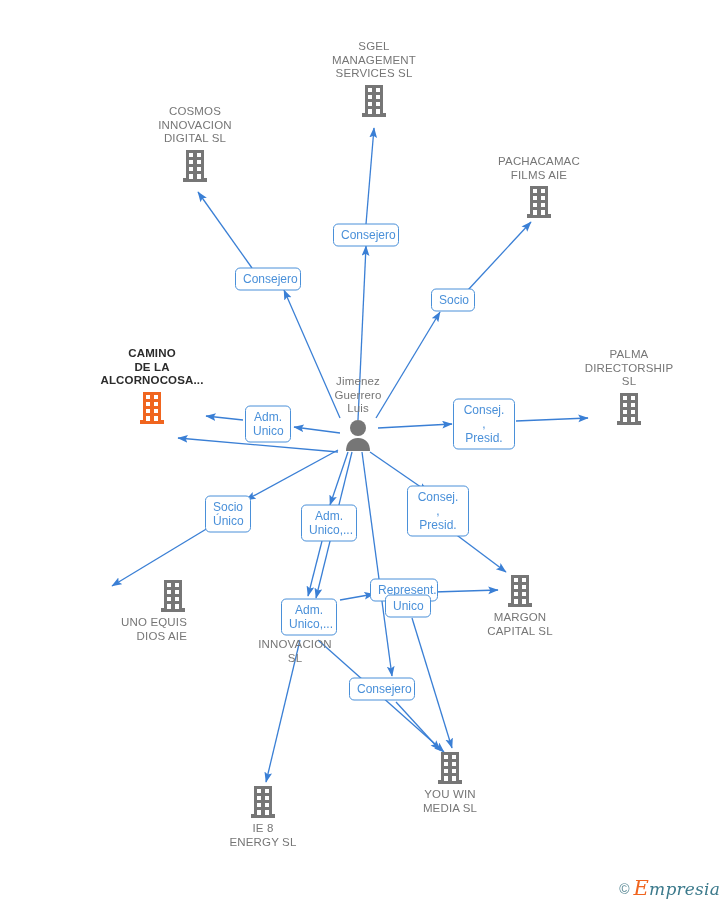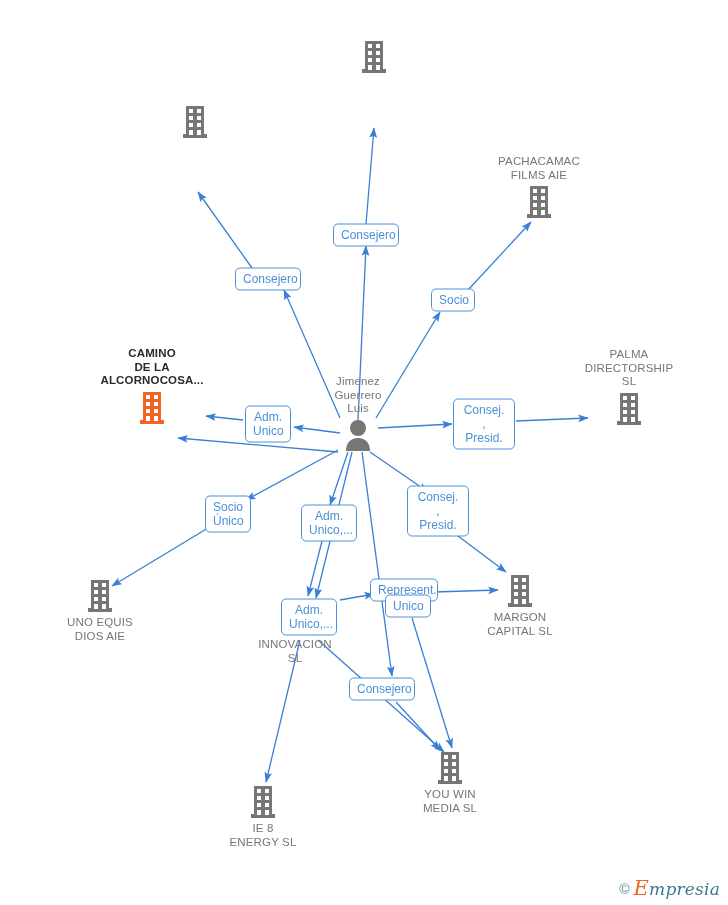--- a/index.html
+++ b/index.html
@@ -146,36 +146,42 @@
       <path d="M300,640 L266,782"></path>
 
       <path d="M318,640 L444,752"></path>
 
       <path d="M412,618 L452,748"></path>
     </g>
   </svg>
 
   <div id="nodes">
       <div class="node label-above" style="left: 374px; top: 40px;">
+        <span class="caption">SGEL
+MANAGEMENT
+SERVICES  SL</span>
         <span class="glyph"><svg width="28" height="34" viewBox="0 0 28 34" xmlns="http://www.w3.org/2000/svg">
             <rect x="5" y="1" width="18" height="29" fill="#767676"></rect>
             <rect x="2" y="29" width="24" height="4" fill="#767676"></rect>
             <g fill="#ffffff">
               <rect x="8" y="4" width="4" height="4"></rect>
               <rect x="16" y="4" width="4" height="4"></rect>
               <rect x="8" y="11" width="4" height="4"></rect>
               <rect x="16" y="11" width="4" height="4"></rect>
               <rect x="8" y="18" width="4" height="4"></rect>
               <rect x="16" y="18" width="4" height="4"></rect>
               <rect x="8" y="25" width="4" height="5"></rect>
               <rect x="16" y="25" width="4" height="5"></rect>
             </g>
           </svg></span>
       </div>
       <div class="node label-above" style="left: 195px; top: 105px;">
+        <span class="caption">COSMOS
+INNOVACION
+DIGITAL  SL</span>
         <span class="glyph"><svg width="28" height="34" viewBox="0 0 28 34" xmlns="http://www.w3.org/2000/svg">
             <rect x="5" y="1" width="18" height="29" fill="#767676"></rect>
             <rect x="2" y="29" width="24" height="4" fill="#767676"></rect>
             <g fill="#ffffff">
               <rect x="8" y="4" width="4" height="4"></rect>
               <rect x="16" y="4" width="4" height="4"></rect>
               <rect x="8" y="11" width="4" height="4"></rect>
               <rect x="16" y="11" width="4" height="4"></rect>
               <rect x="8" y="18" width="4" height="4"></rect>
               <rect x="16" y="18" width="4" height="4"></rect>
@@ -233,21 +239,21 @@
               <rect x="16" y="4" width="4" height="4"></rect>
               <rect x="8" y="11" width="4" height="4"></rect>
               <rect x="16" y="11" width="4" height="4"></rect>
               <rect x="8" y="18" width="4" height="4"></rect>
               <rect x="16" y="18" width="4" height="4"></rect>
               <rect x="8" y="25" width="4" height="5"></rect>
               <rect x="16" y="25" width="4" height="5"></rect>
             </g>
           </svg></span>
       </div>
-      <div class="node label-below" style="left: 100px; top: 579px;">
+      <div class="node label-below" style="left: 112px; top: 579px; text-align: right;">
         <span class="glyph"><svg width="28" height="34" viewBox="0 0 28 34" xmlns="http://www.w3.org/2000/svg">
             <rect x="5" y="1" width="18" height="29" fill="#767676"></rect>
             <rect x="2" y="29" width="24" height="4" fill="#767676"></rect>
             <g fill="#ffffff">
               <rect x="8" y="4" width="4" height="4"></rect>
               <rect x="16" y="4" width="4" height="4"></rect>
               <rect x="8" y="11" width="4" height="4"></rect>
               <rect x="16" y="11" width="4" height="4"></rect>
               <rect x="8" y="18" width="4" height="4"></rect>
               <rect x="16" y="18" width="4" height="4"></rect>

